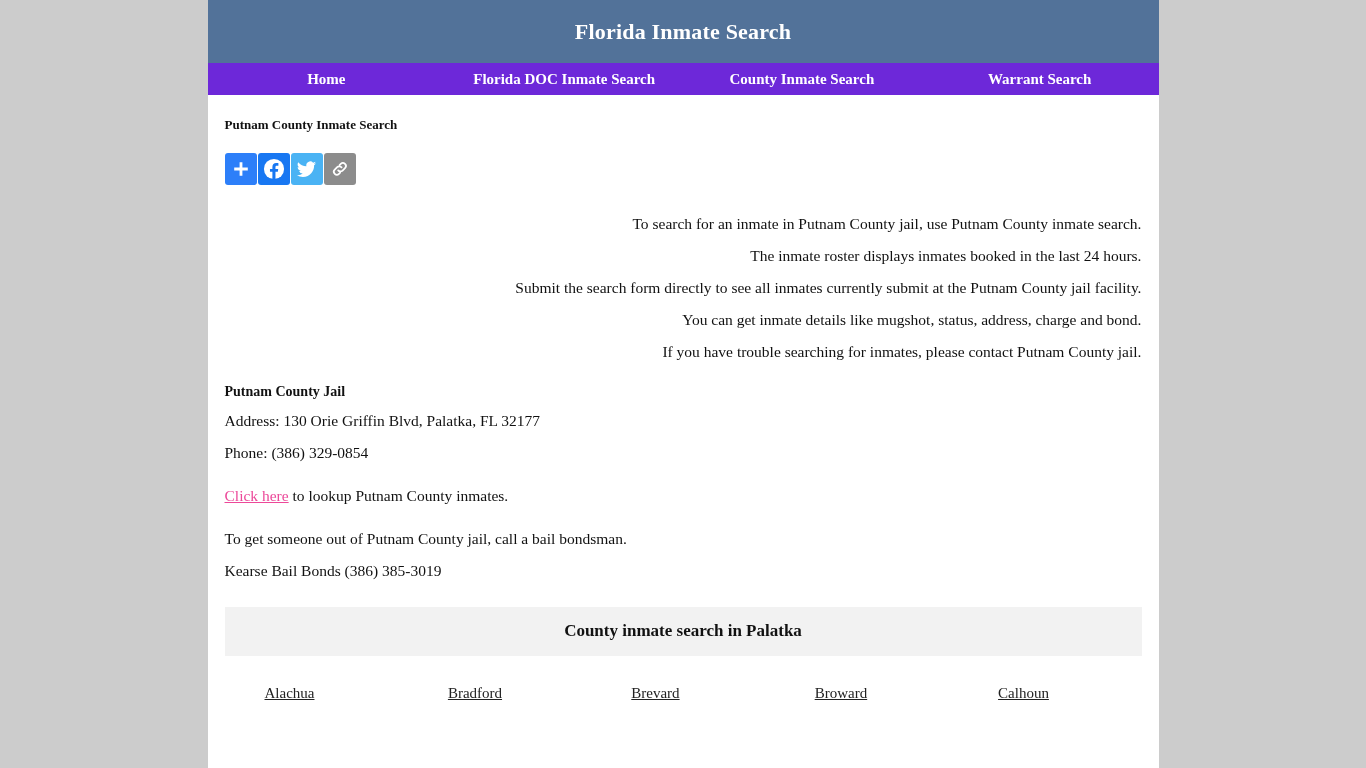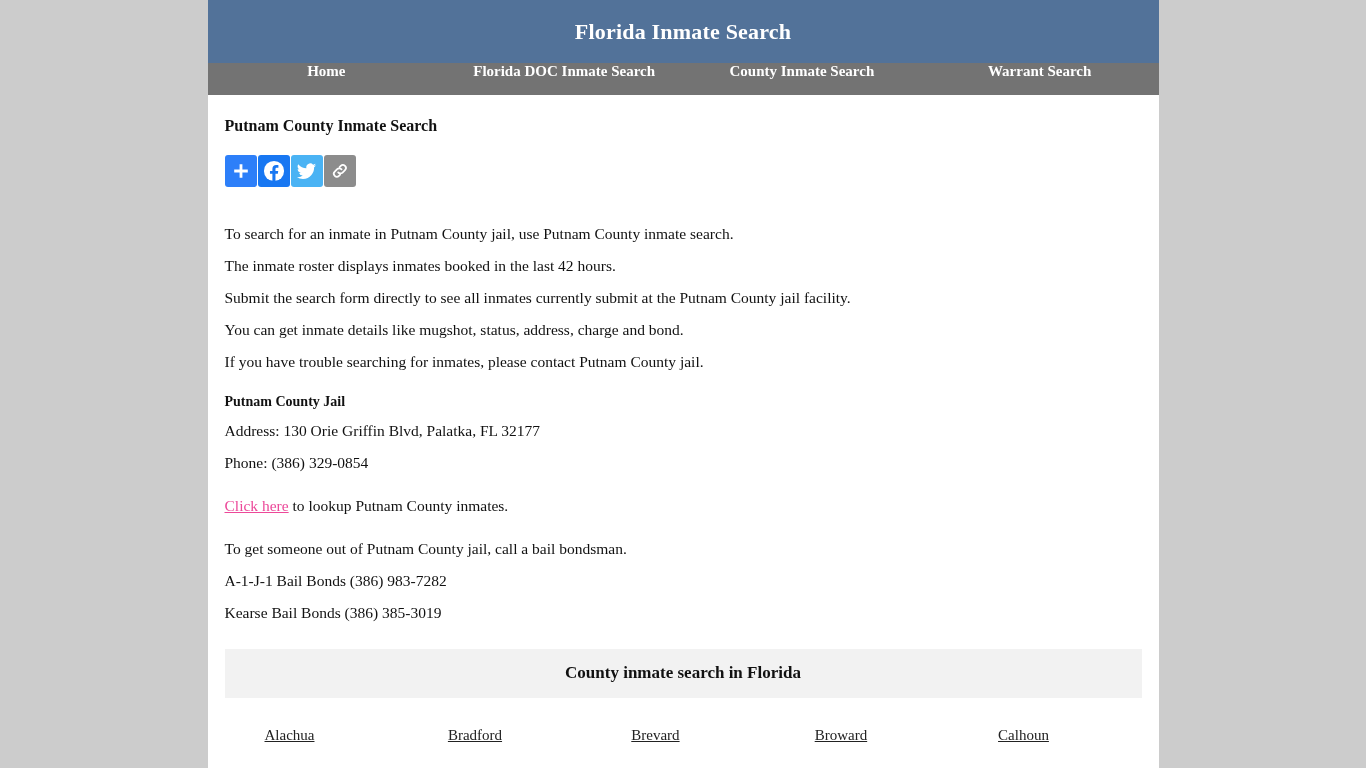--- a/index.html
+++ b/index.html
@@ -36,24 +36,24 @@
   .site-title {
     color: #ffffff;
     font-size: 22px;
     font-weight: bold;
     font-family: "Liberation Serif", "DejaVu Serif", serif;
     letter-spacing: 0.2px;
   }
 
   
   .site-nav {
-    background: #737373;
+    background: #6d28d9;
     height: 32px;
     display: flex;
-    align-items: flex-start;
+    align-items: center;
   }
   .nav-item {
     color: #ffffff;
     font-size: 15px;
     font-weight: bold;
     text-decoration: none;
     white-space: nowrap;
     padding: 0 6px;
     cursor: pointer;
     font-family: "Liberation Serif", "DejaVu Serif", serif;
@@ -64,21 +64,21 @@
     justify-content: center;
     align-items: center;
   }
   .nav-slot.first { justify-content: center; }
 
   
   .content {
     padding: 0 17px;
   }
   .page-title {
-    font-size: 16px;
+    font-size: 13px;
     font-weight: bold;
     margin: 22px 0 0 0;
     color: #111111;
     font-family: "Liberation Serif", "DejaVu Serif", serif;
   }
 
   
   .share-row {
     display: flex;
     margin-top: 20px;
@@ -95,21 +95,22 @@
     padding: 0;
     margin-right: 1px;
     border-radius: 3px;
   }
   .share-facebook { background: #1877f2; }
   .share-twitter { background: #4ab3f4; }
   .share-link { background: #8c8c8c; }
 
   
   .body-block {
-    margin-top: 36px;
+    margin-top: 28px;
+    text-align: right;
   }
   .body-line {
     margin: 0 0 10px 0;
     line-height: 1.42;
     font-size: 15.5px;
     color: #111111;
   }
   .block-spacer { height: 11px; }
   .jail-name {
     font-weight: bold;
@@ -209,21 +210,21 @@
                 <path d="M9.8 13.6a3.6 3.6 0 005.3.35l2.9-2.9a3.6 3.6 0 00-5.1-5.1l-1.4 1.4"></path>
                 <path d="M13.9 10.1a3.6 3.6 0 00-5.3-.35l-2.9 2.9a3.6 3.6 0 005.1 5.1l1.4-1.4"></path>
               </g>
             </svg>
           </span>
         </button>
       </div>
 
     <div class="body-block" id="intro-block">
         <div class="body-line">To search for an inmate in Putnam County jail, use Putnam County inmate search.</div>
-        <div class="body-line">The inmate roster displays inmates booked in the last 42 hours.</div>
+        <div class="body-line">The inmate roster displays inmates booked in the last 24 hours.</div>
         <div class="body-line">Submit the search form directly to see all inmates currently submit at the Putnam County jail facility.</div>
         <div class="body-line">You can get inmate details like mugshot, status, address, charge and bond.</div>
         <div class="body-line">If you have trouble searching for inmates, please contact Putnam County jail.</div>
       </div>
 
     <div class="block-spacer"></div>
 
     <div class="jail-name">Putnam County Jail</div>
     <div class="body-line">Address: 130 Orie Griffin Blvd, Palatka, FL 32177</div>
     <div class="body-line">Phone: (386) 329-0854</div>
@@ -231,28 +232,27 @@
     <div class="block-spacer"></div>
 
     <div class="body-line">
       <a class="inline-link">Click here</a><span> to lookup Putnam County inmates.</span>
     </div>
 
     <div class="block-spacer"></div>
 
     <div class="body-line">To get someone out of Putnam County jail, call a bail bondsman.</div>
     <div id="bail-list">
-        <div class="body-line">A-1-J-1 Bail Bonds (386) 983-7282</div>
         <div class="body-line">Kearse Bail Bonds (386) 385-3019</div>
       </div>
 
     <table class="county-table">
       <tbody id="county-tbody">
           <tr class="county-table-head">
-            <td colspan="5">County inmate search in Florida</td>
+            <td colspan="5">County inmate search in Palatka</td>
           </tr>
           <tr class="county-spacer">
             <td colspan="5"></td>
           </tr>
           <tr>
             <td class="county-cell"><a class="county-link">Alachua</a></td>
             <td class="county-cell"><a class="county-link">Bradford</a></td>
             <td class="county-cell"><a class="county-link">Brevard</a></td>
             <td class="county-cell"><a class="county-link">Broward</a></td>
             <td class="county-cell"><a class="county-link">Calhoun</a></td>

